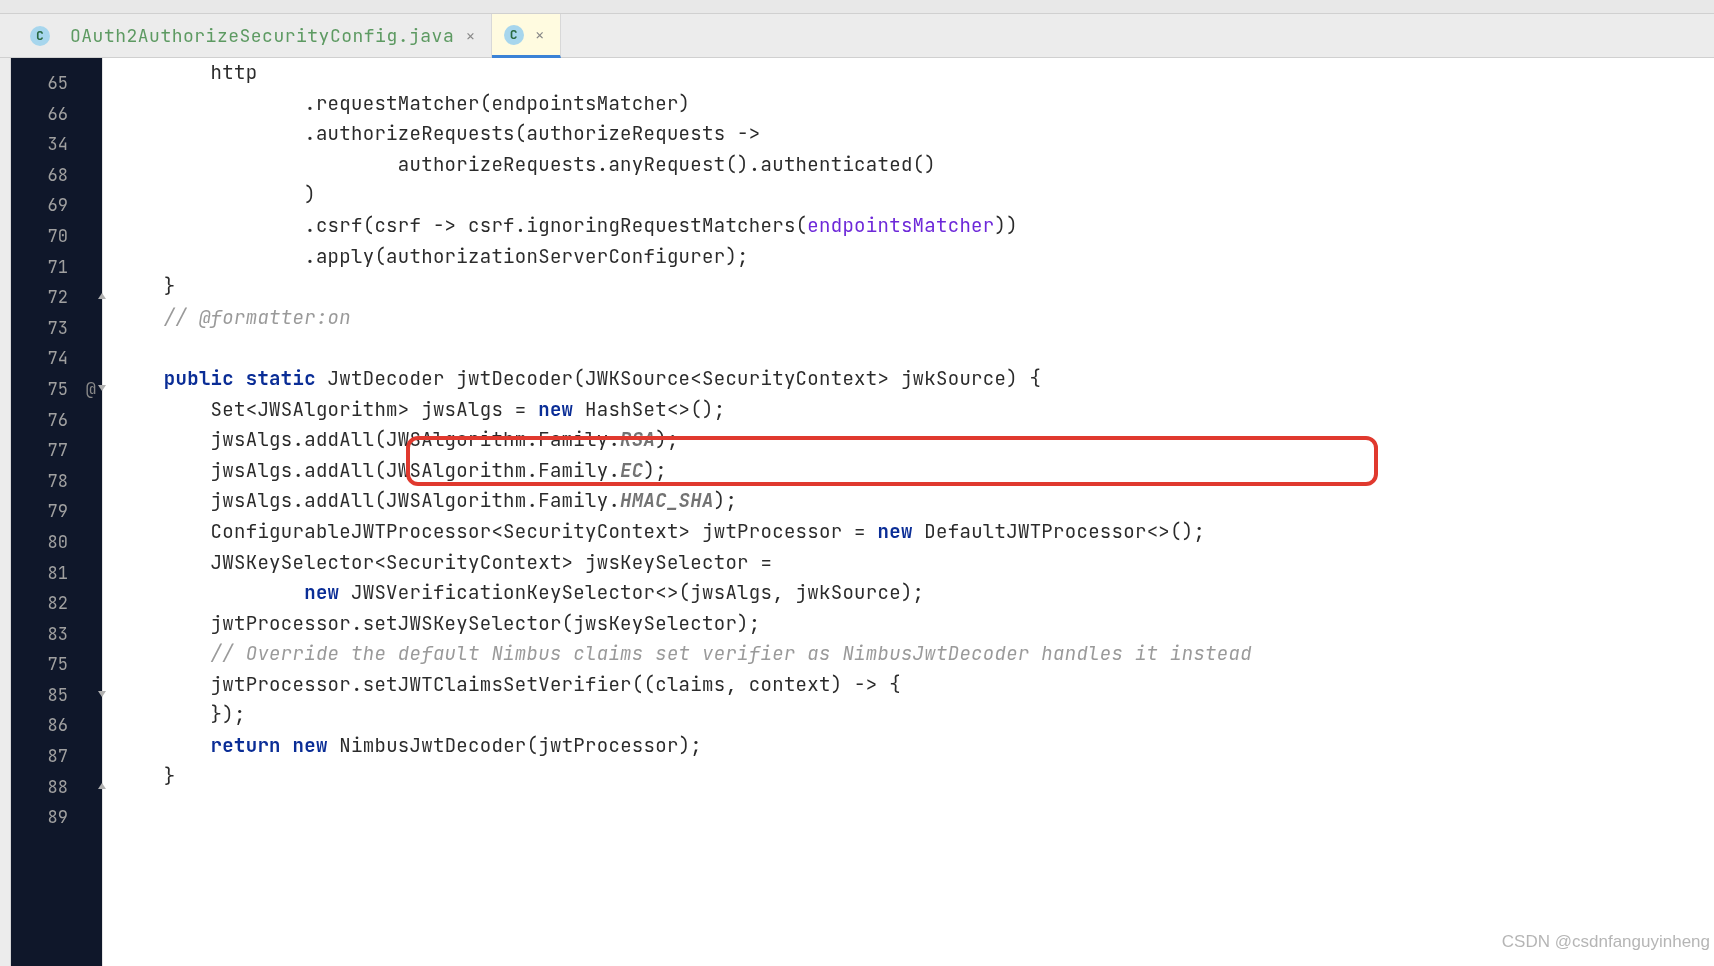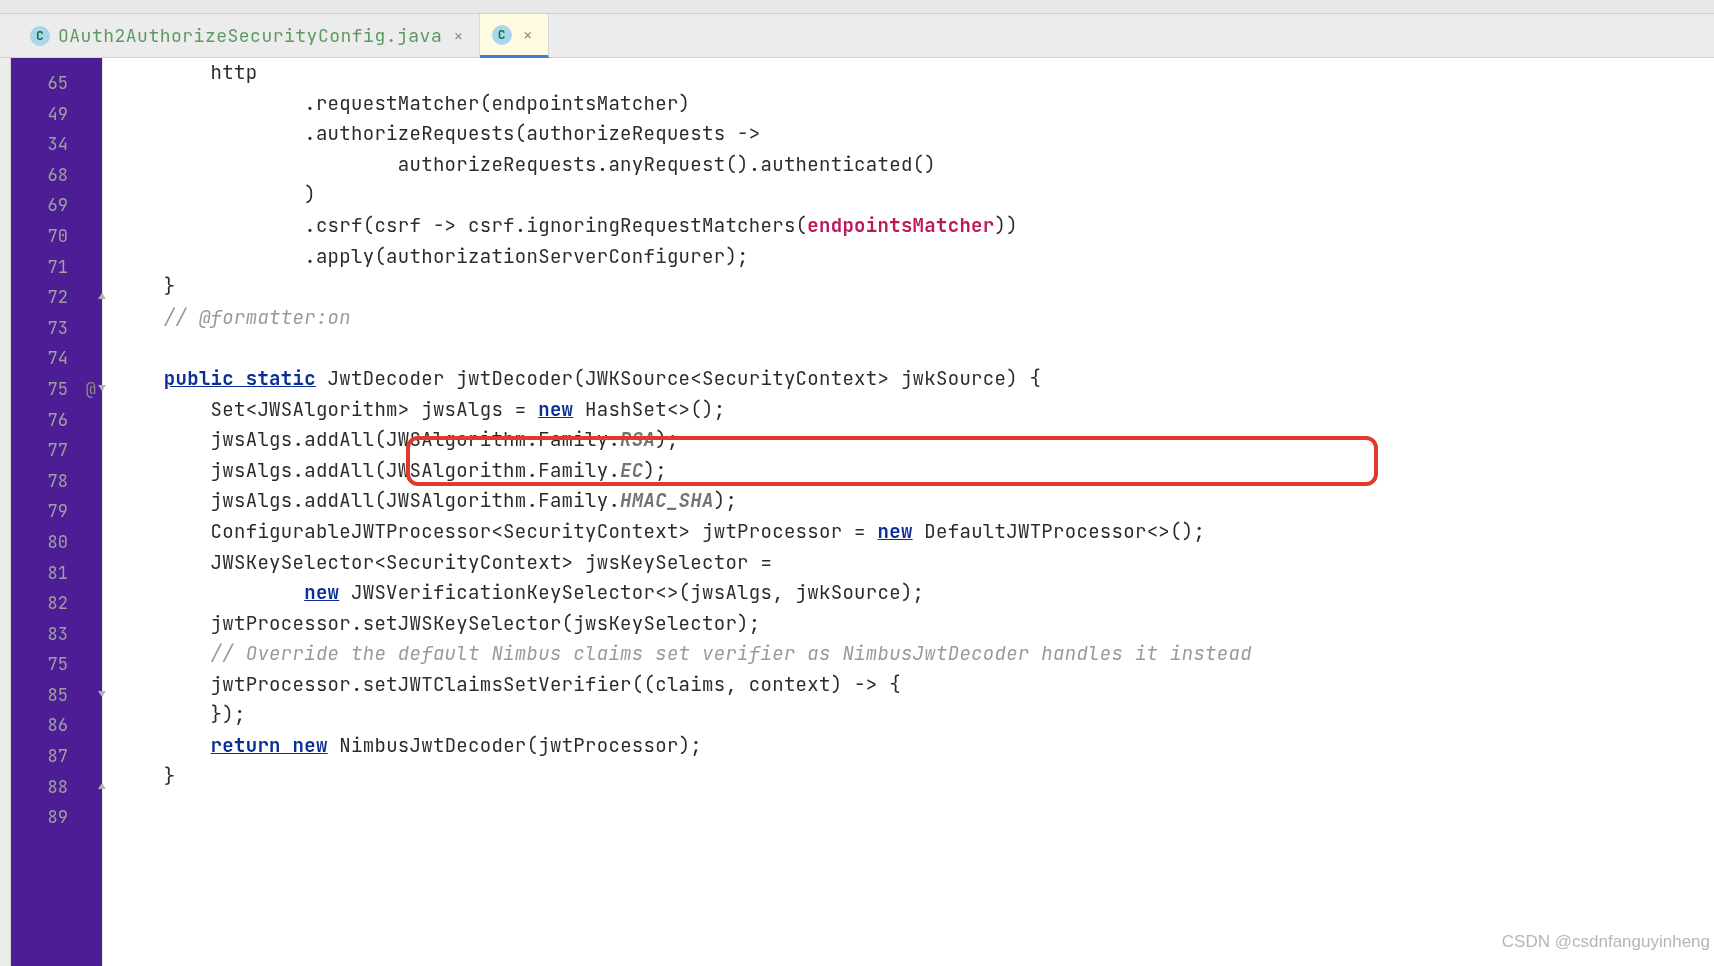--- a/index.html
+++ b/index.html
@@ -41,38 +41,39 @@
   .tab-icon {
     width: 20px; height: 20px; border-radius: 50%;
     background: #a7d6ed;
     display: flex; align-items: center; justify-content: center;
     font-size: 13px; font-weight: bold; color: #2a6a42;
   }
   .tab-label {
     letter-spacing: 0.5px;
     font-size: 18px;
     color: #555;
+    margin-left: 12px;
   }
   .tab.inactive .tab-label { color: #5d9a62; }
   .tab-close {
     font-size: 14px; color: #888; padding: 0 4px; cursor: pointer;
   }
   .editor-area {
     display: flex;
     height: calc(100% - 58px);
     background: #ffffff;
   }
   .left-placeholder {
     width: 11px;
     background: #ececec;
     border-right: 1px solid #d6d6d6;
   }
   .gutter {
     width: 92px;
-    background: #4c1d95;
+    background: #0f172a;
     border-right: 1px solid #e5e5e5;
     padding-top: 10px;
   }
   .gutter-line {
     height: 30.6px;
     line-height: 30.6px;
     text-align: right;
     padding-right: 34px;
     color: #a0a0a0;
     font-size: 17px;
@@ -95,22 +96,22 @@
   .code {
     flex: 1;
     padding-left: 14px;
     white-space: pre;
     font-size: 19px;
     letter-spacing: 0.3px;
     line-height: 30.6px;
     overflow: hidden;
   }
   .code-line { height: 30.6px; color: #2b2b2b; }
-  .kw { color: #0a2d96; font-weight: bold; text-decoration: underline; }
-  .ident { color: #be185d; font-weight: bold; }
+  .kw { color: #0a2d96; font-weight: bold; }
+  .ident { color: #6d28d9; }
   .static-ital { color: #737373; font-style: italic; font-weight: 600; }
   .comment { color: #9a9a9a; font-style: italic; }
   .highlight-box {
     position: absolute;
     border: 4px solid #e0392e;
     border-radius: 12px;
     pointer-events: none;
   }
   .watermark {
     position: absolute;
@@ -135,21 +136,21 @@
   <div class="tab active">
     <div class="tab-icon">C</div>
     <span class="tab-close">✕</span>
   </div>
 </div>
 
 <div class="editor-area">
   <div class="left-placeholder"></div>
   <div class="gutter" id="gutter">
       <div class="gutter-line">65</div>
-      <div class="gutter-line">49</div>
+      <div class="gutter-line">66</div>
       <div class="gutter-line">34</div>
       <div class="gutter-line">68</div>
       <div class="gutter-line">69</div>
       <div class="gutter-line">70</div>
       <div class="gutter-line">71</div>
       <div class="gutter-line">72<span class="fold">
           <svg width="12" height="12" viewBox="0 0 12 12">
             <path d="M2 9 L10 9 L6 3 Z" fill="#b0b0b0"></path>
           </svg>
         </span></div>

